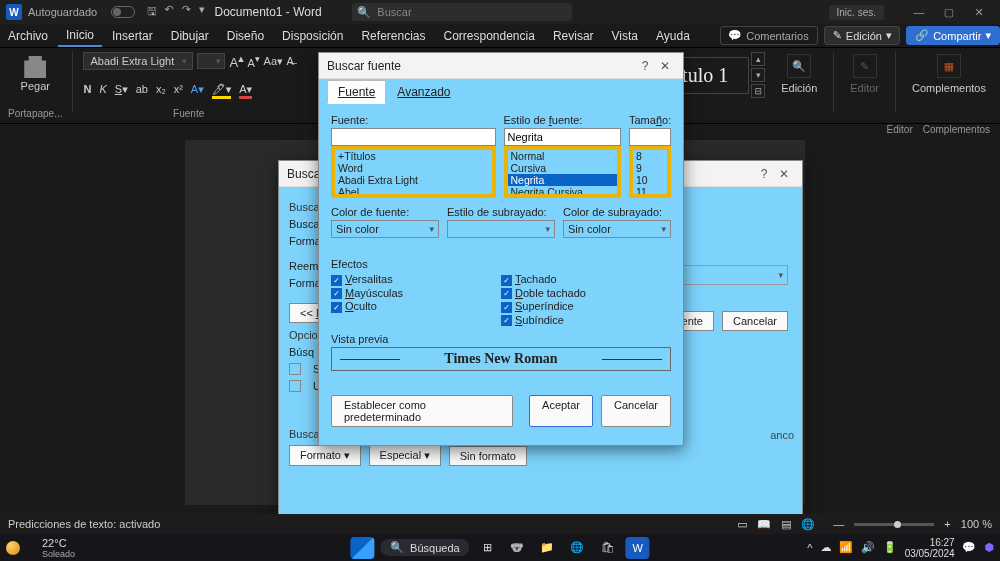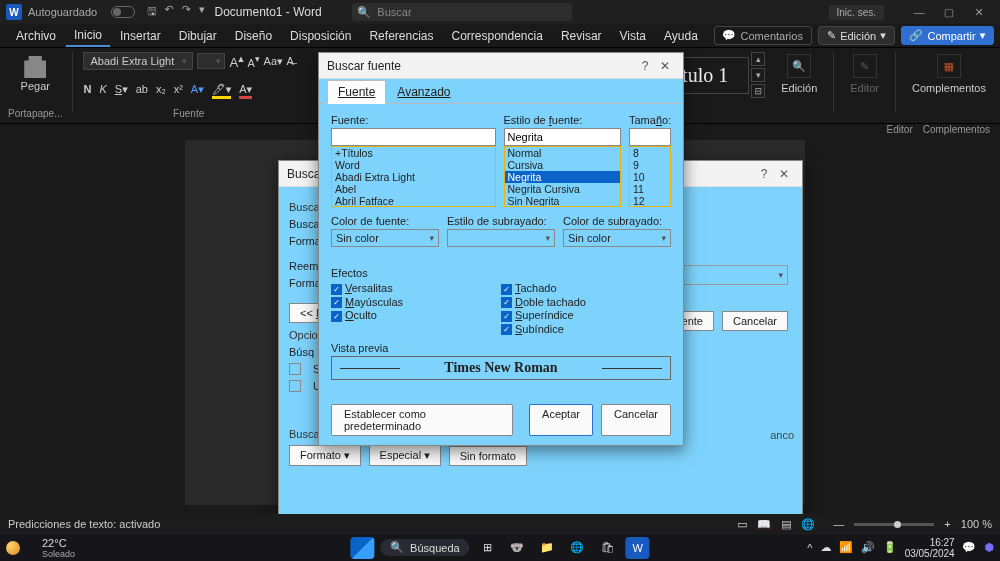--- a/index.html
+++ b/index.html
@@ -12,21 +12,21 @@
   .titlebar .toggle { width:24px; height:12px; border:1px solid #666; border-radius:6px; display:inline-block; vertical-align:middle; margin:0 6px; position:relative;}
   .titlebar .toggle::after{content:"";width:8px;height:8px;background:#666;border-radius:50%;position:absolute;top:1px;left:1px;}
   .titlebar .qat { display:flex; gap:8px; margin-left:6px; color:#aaa;}
   .titlebar .doctitle { margin-left:10px; color:#ddd; font-size:12px;}
   .titlebar .search { margin-left:30px; width:220px; height:18px; background:#2d2d2d; border-radius:3px; display:flex; align-items:center; padding:0 6px; color:#888; gap:6px;}
   .titlebar .spacer { flex:1; }
   .titlebar .signin { background:#2d2d2d; padding:2px 8px; border-radius:2px; font-size:10px; margin-right:20px;}
   .titlebar .winbtn { width:30px; text-align:center; color:#999; font-size:11px;}
 
   
-  .menubar { height:24px; background:#1a1a1a; display:flex; align-items:center; padding:0 8px; gap:2px; font-size:12px; color:#ddd; border-bottom:1px solid #000;}
+  .menubar { height:24px; background:#1a1a1a; display:flex; align-items:center; padding:0 0; gap:2px; font-size:12px; color:#ddd; border-bottom:1px solid #000;}
   .menubar .mtab { padding:3px 8px; cursor:pointer;}
   .menubar .mtab.active { border-bottom:2px solid #4a8bd6;}
   .menubar .mspacer{flex:1;}
   .menubar .rbtn { padding:2px 8px; border:1px solid #444; border-radius:3px; font-size:11px; margin-left:4px; display:flex; align-items:center; gap:4px;}
   .menubar .rbtn.editing{background:#2d2d2d;}
   .menubar .rbtn.share{background:#2f6fd1; border-color:#2f6fd1; color:#fff;}
   .menubar .rbtn.comments{border:1px solid #444; color:#aaa;}
 
   
   .ribbon { height:76px; background:#1a1a1a; border-bottom:1px solid #000; display:flex; align-items:flex-start; padding:4px 8px; gap:10px; font-size:11px; color:#ccc;}
@@ -75,21 +75,21 @@
   .dlg-back .underline{text-decoration:underline;}
   .checkbox{width:12px;height:12px;border:1px solid #888;display:inline-block;vertical-align:middle;margin-right:4px;}
 
   .dlg-front{left:318px; top:52px; width:366px; height:394px; z-index:5;}
   .dlg-front .tabs{display:flex;gap:0;border-bottom:1px solid #bbb;padding:0 8px;}
   .dlg-front .tab{padding:4px 10px;font-size:12px;border:1px solid transparent;position:relative;top:1px;}
   .dlg-front .tab.active{border:1px solid #bbb;border-bottom:1px solid #fdfdfd;background:#fdfdfd;}
   .dlg-front .body{padding:10px 12px;font-size:11px;}
   .dlg-front .lbl{font-size:11px;margin-bottom:2px;}
   .dlg-front input[type=text]{border:1px solid #888;height:18px;width:100%;padding:0 3px;font-size:11px;}
-  .dlg-front .listbox{border:1px solid #eab308;height:61px;overflow:auto;font-size:11px;}
+  .dlg-front .listbox{border:4px solid #eab308;height:52px;overflow:auto;font-size:11px;}
   .dlg-front .listbox div{padding:0 3px;line-height:12px;font-size:10.5px;}
   .dlg-front .listbox .sel{background:#0a64c8;color:#fff;}
   .dlg-front .dropdown{border:1px solid #888;height:18px;display:flex;align-items:center;justify-content:space-between;padding:0 4px;font-size:11px;}
   .dlg-front .chk{width:11px;height:11px;border:1px solid #666;display:inline-flex;align-items:center;justify-content:center;vertical-align:middle;margin-right:3px;font-size:8px;background:#fff;}
   .dlg-front .chk.on{background:#0a64c8;color:#fff;border-color:#0a64c8;}
   .dlg-front .chk.on::after{content:"✓";}
   .dlg-front .preview{border:1px solid #666;height:24px;display:flex;align-items:center;justify-content:center;font-family:"Times New Roman",serif;font-weight:bold;font-size:14px;position:relative;}
   .dlg-front .preview::before,.dlg-front .preview::after{content:"";position:absolute;top:50%;width:60px;height:1px;background:#333;}
   .dlg-front .preview::before{left:8px;}
   .dlg-front .preview::after{right:8px;}

